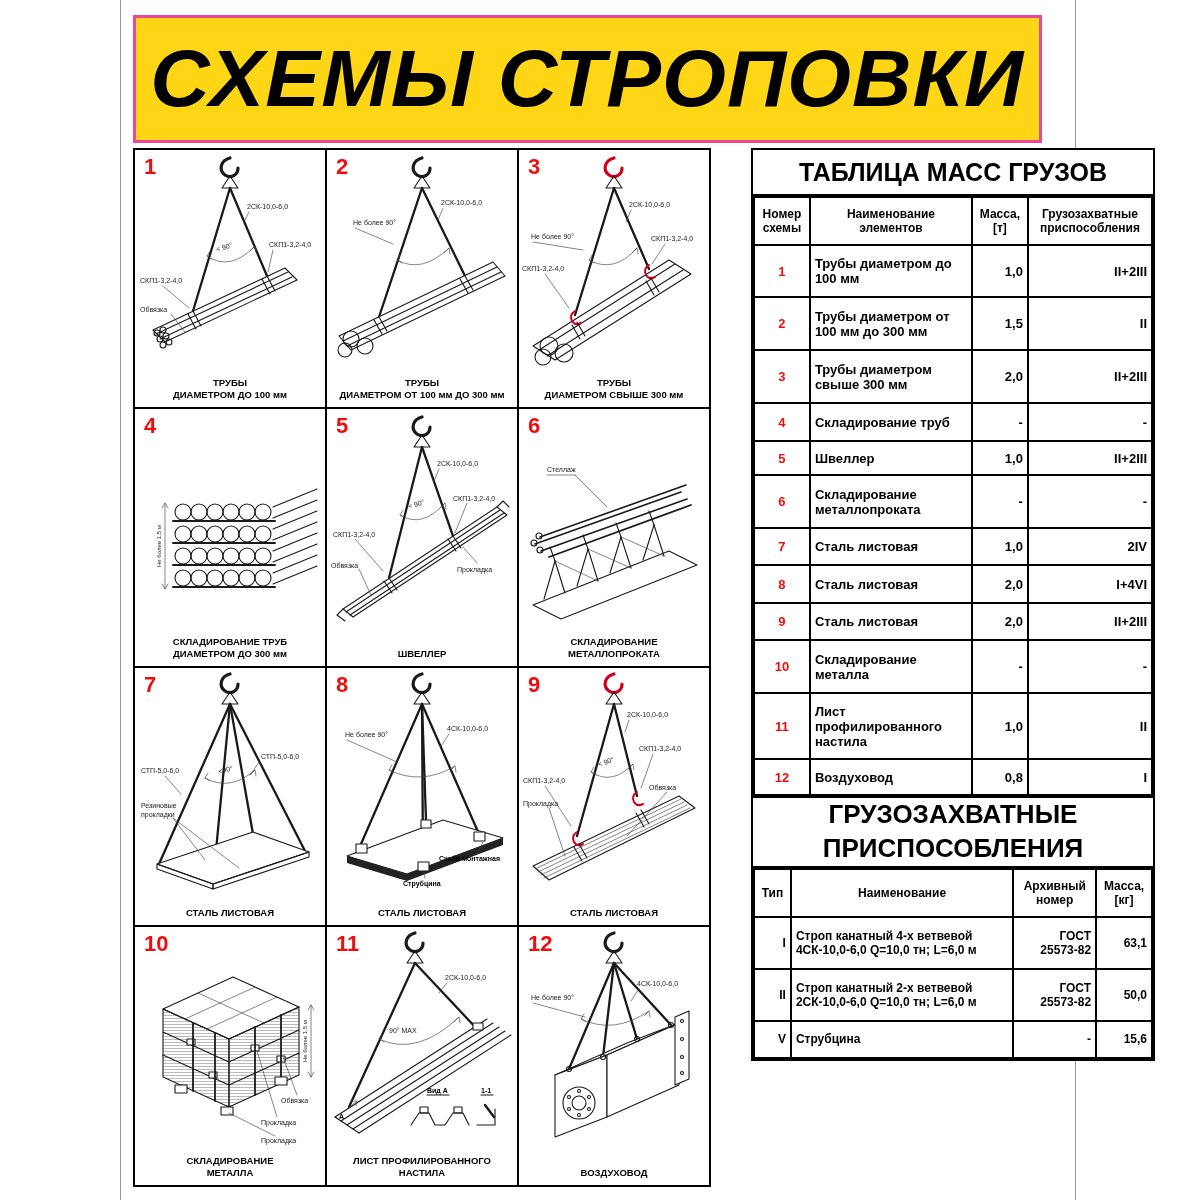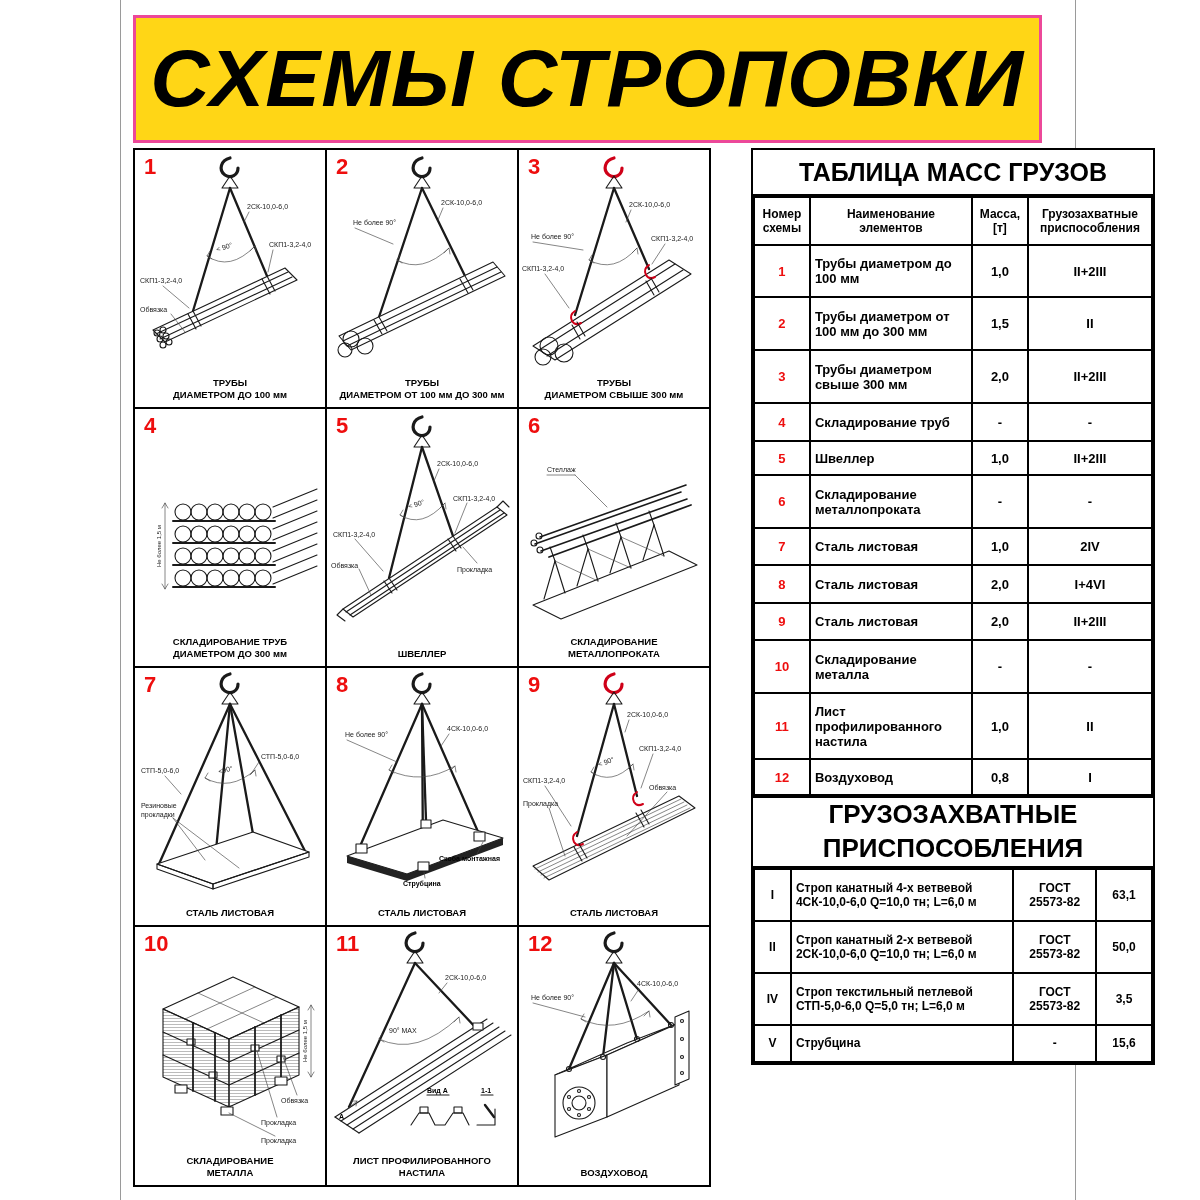--- a/index.html
+++ b/index.html
@@ -36,21 +36,21 @@
   .tblbox{border:2.5px solid #000;box-sizing:border-box;background:#fff;}
   .tbltitle{border-bottom:2.5px solid #000;display:flex;align-items:center;justify-content:center;
             font-weight:bold;text-align:center;line-height:1.3;white-space:pre-line;}
   table{border-collapse:collapse;width:100%;table-layout:fixed;}
   td,th{border:2px solid #000;padding:2px 4px;vertical-align:middle;box-sizing:border-box;
         font-weight:bold;white-space:pre-line;}
   th{font-size:12px;text-align:center;}
   .t1 td{font-size:13px;}
   .t2 td{font-size:12px;}
   .cnum{color:#ee0e0e;text-align:center;}
-  .cc{text-align:center;}
+  .cc{text-align:right;}
   .cl{text-align:left;}
 </style>
 </head>
 <body>
 
 <svg width="0" height="0" style="position:absolute">
   <defs>
     <g id="hookg">
       <path class="hk" d="M0,4 C-9,6 -12,16 -5,21 C1,25 8,21 8,14"></path>
       <polygon points="-8,34 8,34 0,22"></polygon>
@@ -711,44 +711,44 @@
     <div class="tbltitle" style="height:68px;font-size:26px;">ГРУЗОЗАХВАТНЫЕ
 ПРИСПОСОБЛЕНИЯ</div>
     <table class="t2">
       <colgroup>
           <col style="width:33px">
           <col style="width:199px">
           <col style="width:74px">
           <col style="width:50px">
         </colgroup>
       <tbody>
+          <tr style="height:48px">
+        <th>Тип</th>
+        <th>Наименование</th>
+        <th>Архивный
+номер</th>
+        <th>Масса,
+[кг]</th>
+      </tr>
       <tr style="height:52px">
             <td class="cc">I</td>
             <td class="cl">Строп канатный 4-х ветвевой
 4СК-10,0-6,0 Q=10,0 тн; L=6,0 м</td>
             <td class="cc">ГОСТ
 25573-82</td>
             <td class="cc">63,1</td>
           </tr>
       <tr style="height:52px">
             <td class="cc">II</td>
             <td class="cl">Строп канатный 2-х ветвевой
 2СК-10,0-6,0 Q=10,0 тн; L=6,0 м</td>
             <td class="cc">ГОСТ
 25573-82</td>
             <td class="cc">50,0</td>
           </tr>
-      <tr style="height:52px">
-            <td class="cc">IV</td>
-            <td class="cl">Строп текстильный петлевой
-СТП-5,0-6,0 Q=5,0 тн; L=6,0 м</td>
-            <td class="cc">ГОСТ
-25573-82</td>
-            <td class="cc">3,5</td>
-          </tr>
       <tr style="height:37px">
             <td class="cc">V</td>
             <td class="cl">Струбцина</td>
             <td class="cc">-</td>
             <td class="cc">15,6</td>
           </tr>
     </tbody>
       </table>
   </div>
 </div>

